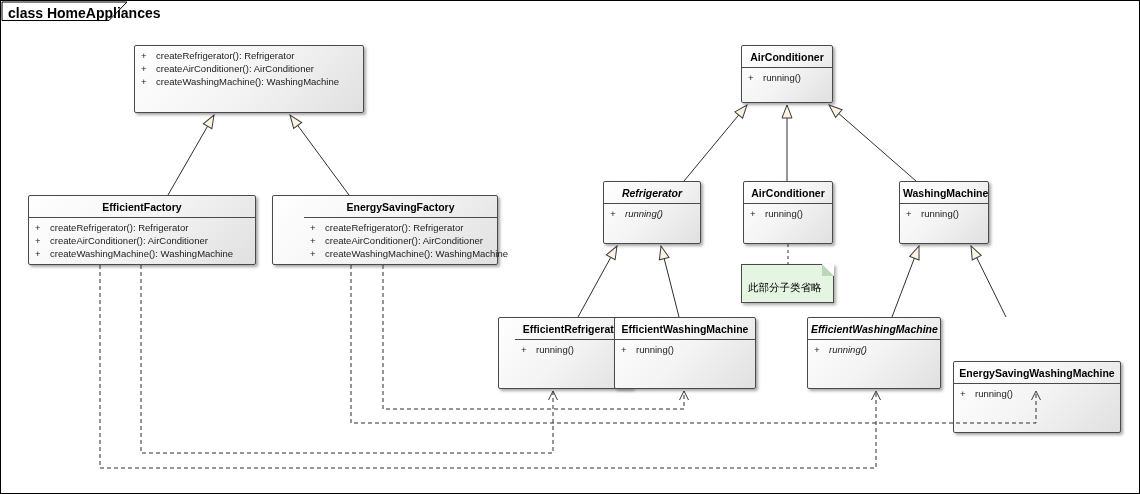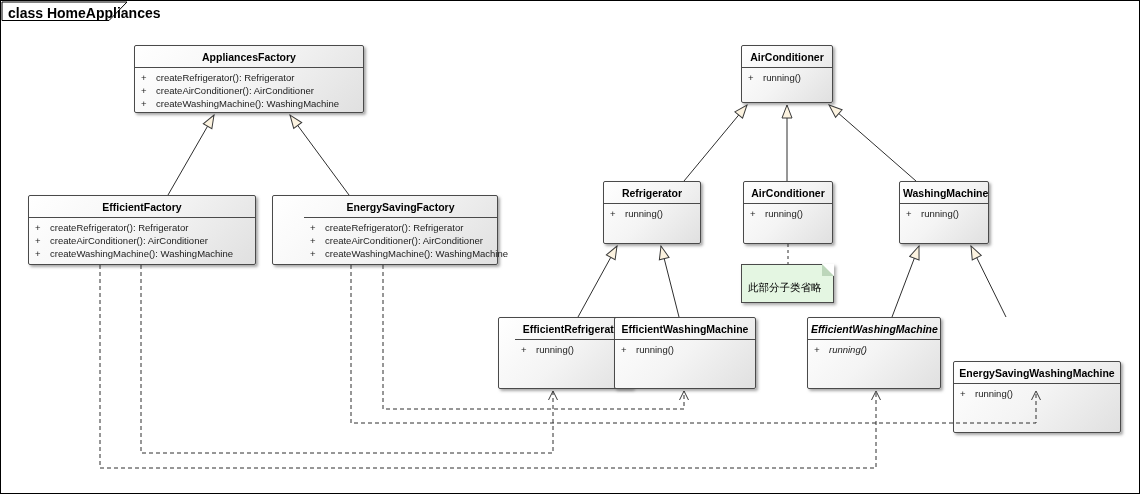--- a/index.html
+++ b/index.html
@@ -57,21 +57,20 @@
     font-size:14px;font-weight:bold;color:#000;white-space:nowrap;
   }
   svg.overlay{position:absolute;left:0;top:0;pointer-events:none;}
 </style>
 </head>
 <body>
 
 <div id="canvas">
 
   <div class="cls" style="left:133px;top:44px;width:230px;height:68px;">
-    <div class="c-name">AppliancesFactory</div>
     <div class="c-ops">
       <div class="m-row">
           <span class="vis">+</span>
           <span class="sig">createRefrigerator(): Refrigerator</span>
         </div>
       <div class="m-row">
           <span class="vis">+</span>
           <span class="sig">createAirConditioner(): AirConditioner</span>
         </div>
       <div class="m-row">
@@ -120,21 +119,21 @@
           <span class="vis">+</span>
           <span class="sig">createAirConditioner(): AirConditioner</span>
         </div>
       <div class="m-row">
           <span class="vis">+</span>
           <span class="sig">createWashingMachine(): WashingMachine</span>
         </div>
     </div>
   </div>
 
-  <div class="cls" style="left:602px;top:180px;width:98px;height:63px;">
+  <div class="cls" style="left:602px;top:180px;width:98px;height:63px;font-style:italic;">
     <div class="c-name">Refrigerator</div>
     <div class="c-ops">
       <div class="m-row">
           <span class="vis">+</span>
           <span class="sig">running()</span>
         </div>
     </div>
   </div>
 
   <div class="cls" style="left:742px;top:180px;width:90px;height:63px;">

